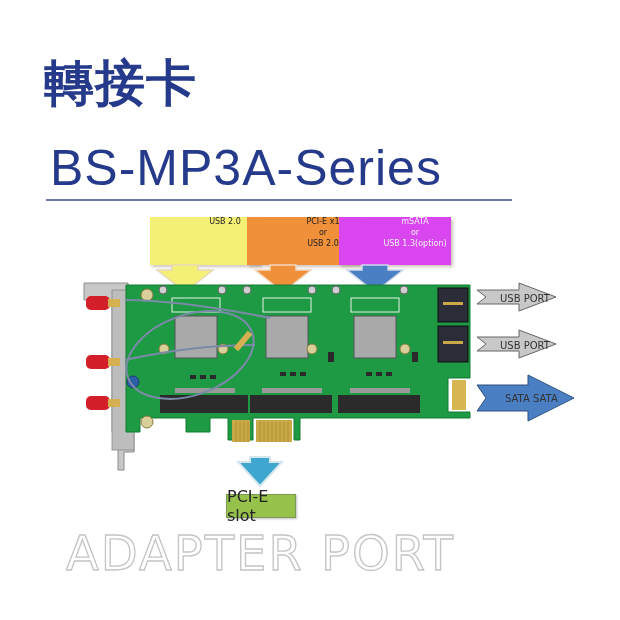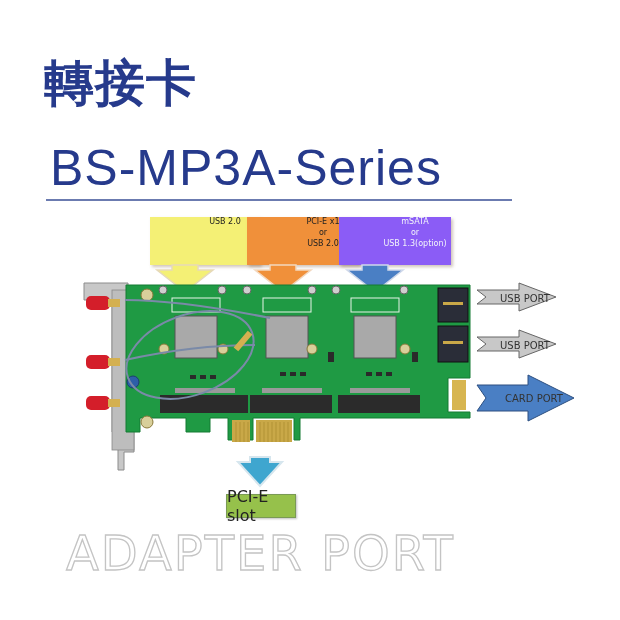--- a/index.html
+++ b/index.html
@@ -4,21 +4,21 @@
 <style>
   html, body { margin:0; padding:0; background:#ffffff; }
   body { width:620px; height:620px; position:relative; overflow:hidden; font-family:"DejaVu Sans", sans-serif; }
   .abs { position:absolute; }
   .title-cn { left:44px; top:58px; font-size:50px; font-weight:bold; color:#263a8c; letter-spacing:1px; line-height:1; }
   .title-en { left:50px; top:143px; font-size:50px; color:#263a8c; letter-spacing:1px; line-height:1; font-family:Liberation Sans, sans-serif; }
   .title-rule { left:46px; top:199px; width:466px; height:2px; background:#6b7bb0; }
   .callout { font-size:8px; color:#222; text-align:center; display:flex; align-items:center; justify-content:flex-start; flex-direction:column; line-height:1.35; box-shadow:2px 2px 3px rgba(120,90,60,0.35);padding-left:40px; }
   .co-yellow { left:150px; top:217px; width:70px; height:48px; background:#f4f075; }
   .co-orange { left:247px; top:217px; width:72px; height:48px; background:#f0903a; }
-  .co-blue { left:339px; top:217px; width:72px; height:48px; background:#8b5cf6; color:#f2f4fa; }
+  .co-blue { left:339px; top:217px; width:72px; height:48px; background:#d946ef; color:#f2f4fa; }
   .port-label { font-size:10px; color:#333; }
   .pcie-box { left:226px; top:494px; width:68px; height:22px; background:#96c14b; border:1px solid #7a9a55; font-size:16px; color:#222; display:flex; align-items:center; justify-content:center; box-shadow:1px 1px 2px rgba(0,0,0,0.25); }
   .adapter { left:66px; top:529px; font-size:48px; letter-spacing:2px; color:transparent; -webkit-text-stroke:1.3px #c4c4c4; font-family:"DejaVu Sans", sans-serif; line-height:1; white-space:nowrap; }
 </style>
 </head>
 <body>
 
 <div class="abs title-cn">轉接卡</div>
 <div class="abs title-en">BS-MP3A-Series</div>
 <div class="abs title-rule"></div>
@@ -154,17 +154,17 @@
     <polygon points="477,385 528,385 528,375 574,398 528,421 528,411 477,411 486,398" fill="#4a7fc4" stroke="#2d4f80" stroke-width="1"></polygon>
   </g>
 
   <g>
     <polygon points="250,457 270,457 270,462 282,462 260,486 238,462 250,462" fill="#3fa6cf" stroke="#d6e6ee" stroke-width="2"></polygon>
   </g>
 </svg>
 
 <div class="abs port-label" style="left:500px;top:293px;">USB PORT</div>
 <div class="abs port-label" style="left:500px;top:340px;">USB PORT</div>
-<div class="abs port-label" style="left:505px;top:393px;">CARD PORT</div>
+<div class="abs port-label" style="left:505px;top:393px;">SATA SATA</div>
 
 <div class="abs pcie-box">PCI-E slot</div>
 
 <div class="abs adapter">ADAPTER PORT</div>
 
 </body></html>

